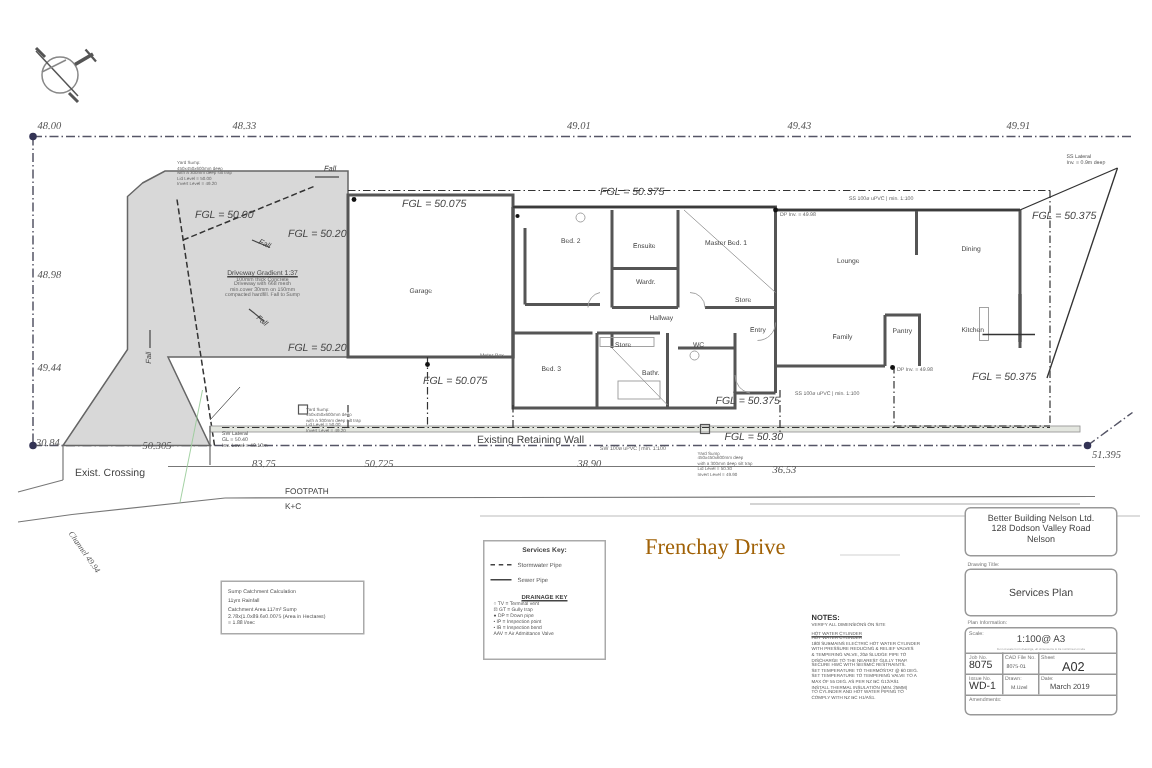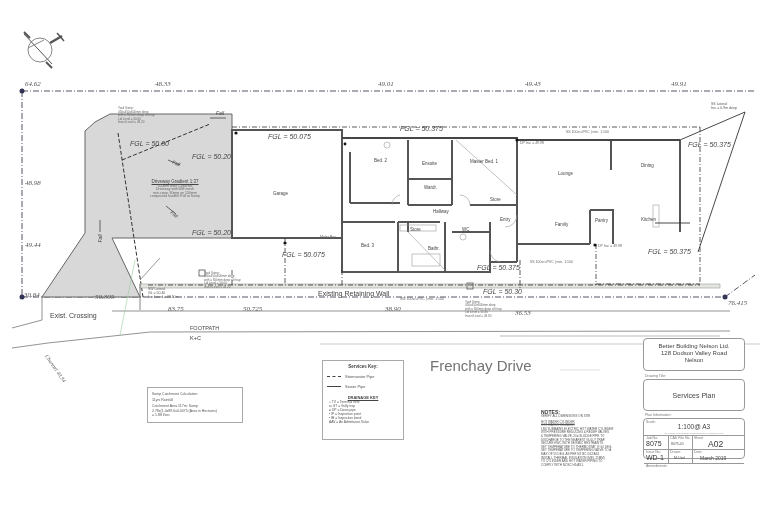--- a/index.html
+++ b/index.html
@@ -3,21 +3,21 @@
 <meta charset="utf-8">
 <style>
   html,body{margin:0;padding:0;background:#fff;}
   body{width:768px;height:512px;overflow:hidden;position:relative;font-family:"Liberation Sans",sans-serif;color:#333;}
   #plan{position:absolute;left:0;top:0;width:768px;height:512px;}
   .lbl{position:absolute;white-space:nowrap;line-height:1;}
   .lvl{font-family:"Liberation Serif",serif;font-style:italic;font-size:7px;color:#555;}
   .fgl{font-family:"Liberation Sans",sans-serif;font-style:italic;font-size:7px;color:#444;}
   .room{font-size:4.5px;color:#444;}
   .tiny{font-size:3.5px;color:#666;}
-  .street{font-size:15px;color:#737373;}
+  .street{font-size:15px;color:#a16207;font-family:Liberation Serif, serif;}
   .box{position:absolute;border:1px solid #aaa;background:#fff;box-sizing:border-box;}
   .tb{position:absolute;border:1px solid #999;border-radius:4px;background:#fff;box-sizing:border-box;}
   .tb-cap{position:absolute;font-size:3.5px;color:#777;}
   .center{text-align:center;}
 </style>
 </head>
 <body>
 
 <svg id="plan" viewBox="0 0 768 512" xmlns="http://www.w3.org/2000/svg">
 
@@ -138,36 +138,36 @@
     <line x1="210" y1="118" x2="226" y2="118"></line>
     <line x1="168" y1="160" x2="180" y2="165"></line>
     <line x1="166" y1="206" x2="176" y2="214"></line>
     <line x1="100" y1="220" x2="100" y2="232"></line>
   </g>
 
   <line x1="320" y1="344" x2="760" y2="344" stroke="#bbb" stroke-width="0.8"></line>
   <line x1="560" y1="370" x2="600" y2="370" stroke="#ccc" stroke-width="0.6"></line>
 </svg>
 
-<span class="lbl lvl" style="left:25px;top:81px">64.62</span>
+<span class="lbl lvl" style="left:25px;top:81px">48.00</span>
 <span class="lbl lvl" style="left:155px;top:81px">48.33</span>
 <span class="lbl lvl" style="left:378px;top:81px">49.01</span>
 <span class="lbl lvl" style="left:525px;top:81px">49.43</span>
 <span class="lbl lvl" style="left:671px;top:81px">49.91</span>
 
 <span class="lbl lvl" style="left:25px;top:180px">48.98</span>
 <span class="lbl lvl" style="left:25px;top:242px">49.44</span>
 <span class="lbl lvl" style="left:24px;top:292px">30.84</span>
 
 <span class="lbl lvl" style="left:95px;top:294px">50.305</span>
 <span class="lbl lvl" style="left:168px;top:306px">83.75</span>
 <span class="lbl lvl" style="left:243px;top:306px">50.725</span>
 <span class="lbl lvl" style="left:385px;top:306px">38.90</span>
 <span class="lbl lvl" style="left:515px;top:310px">36.53</span>
-<span class="lbl lvl" style="left:728px;top:300px">76.415</span>
+<span class="lbl lvl" style="left:728px;top:300px">51.395</span>
 
 <span class="lbl fgl" style="left:130px;top:140px">FGL = 50.00</span>
 <span class="lbl fgl" style="left:192px;top:153px">FGL = 50.20</span>
 <span class="lbl fgl" style="left:192px;top:229px">FGL = 50.20</span>
 <span class="lbl fgl" style="left:268px;top:133px">FGL = 50.075</span>
 <span class="lbl fgl" style="left:282px;top:251px">FGL = 50.075</span>
 <span class="lbl fgl" style="left:400px;top:125px">FGL = 50.375</span>
 <span class="lbl fgl" style="left:688px;top:141px">FGL = 50.375</span>
 <span class="lbl fgl" style="left:648px;top:248px">FGL = 50.375</span>
 <span class="lbl fgl" style="left:477px;top:264px">FGL = 50.375</span>
@@ -301,21 +301,21 @@
 <div class="tb center" style="left:643px;top:338px;width:102px;height:33px;padding-top:4px;font-size:6px;color:#444;line-height:7px">
   <div>Better Building Nelson Ltd.</div>
   <div>128 Dodson Valley Road</div>
   <div>Nelson</div>
 </div>
 <span class="tb-cap" style="left:645px;top:374px">Drawing Title:</span>
 <div class="tb center" style="left:643px;top:379px;width:102px;height:32px;font-size:7px;color:#444;line-height:32px">
   <span>Services Plan</span>
 </div>
 <span class="tb-cap" style="left:645px;top:413px">Plan Information:</span>
-<div class="tb" style="left:643px;top:418px;width:102px;height:41px">
+<div class="tb" style="left:643px;top:418px;width:102px;height:59px">
   <span class="tb-cap" style="left:2px;top:1px">Scale:</span>
   <div class="center" style="position:absolute;left:0;top:4px;width:100%;font-size:6.5px;color:#444">1:100@ A3</div>
   <div class="center" style="position:absolute;left:0;top:13px;width:100%;font-size:2px;color:#999;overflow:hidden;white-space:nowrap">Do not scale from drawings, all dimensions to be confirmed on site</div>
   <div style="position:absolute;left:0;top:16px;width:100%;border-top:1px solid #999"></div>
   <div style="position:absolute;left:0;top:30px;width:100%;border-top:1px solid #999"></div>
   <div style="position:absolute;left:0;top:44px;width:100%;border-top:1px solid #999"></div>
   <div style="position:absolute;left:24px;top:16px;height:28px;border-left:1px solid #999"></div>
   <div style="position:absolute;left:48px;top:16px;height:28px;border-left:1px solid #999"></div>
   <span class="tb-cap" style="left:2px;top:17px">Job No.</span>
   <span style="position:absolute;left:2px;top:21px;font-size:7px;color:#333">8075</span>

